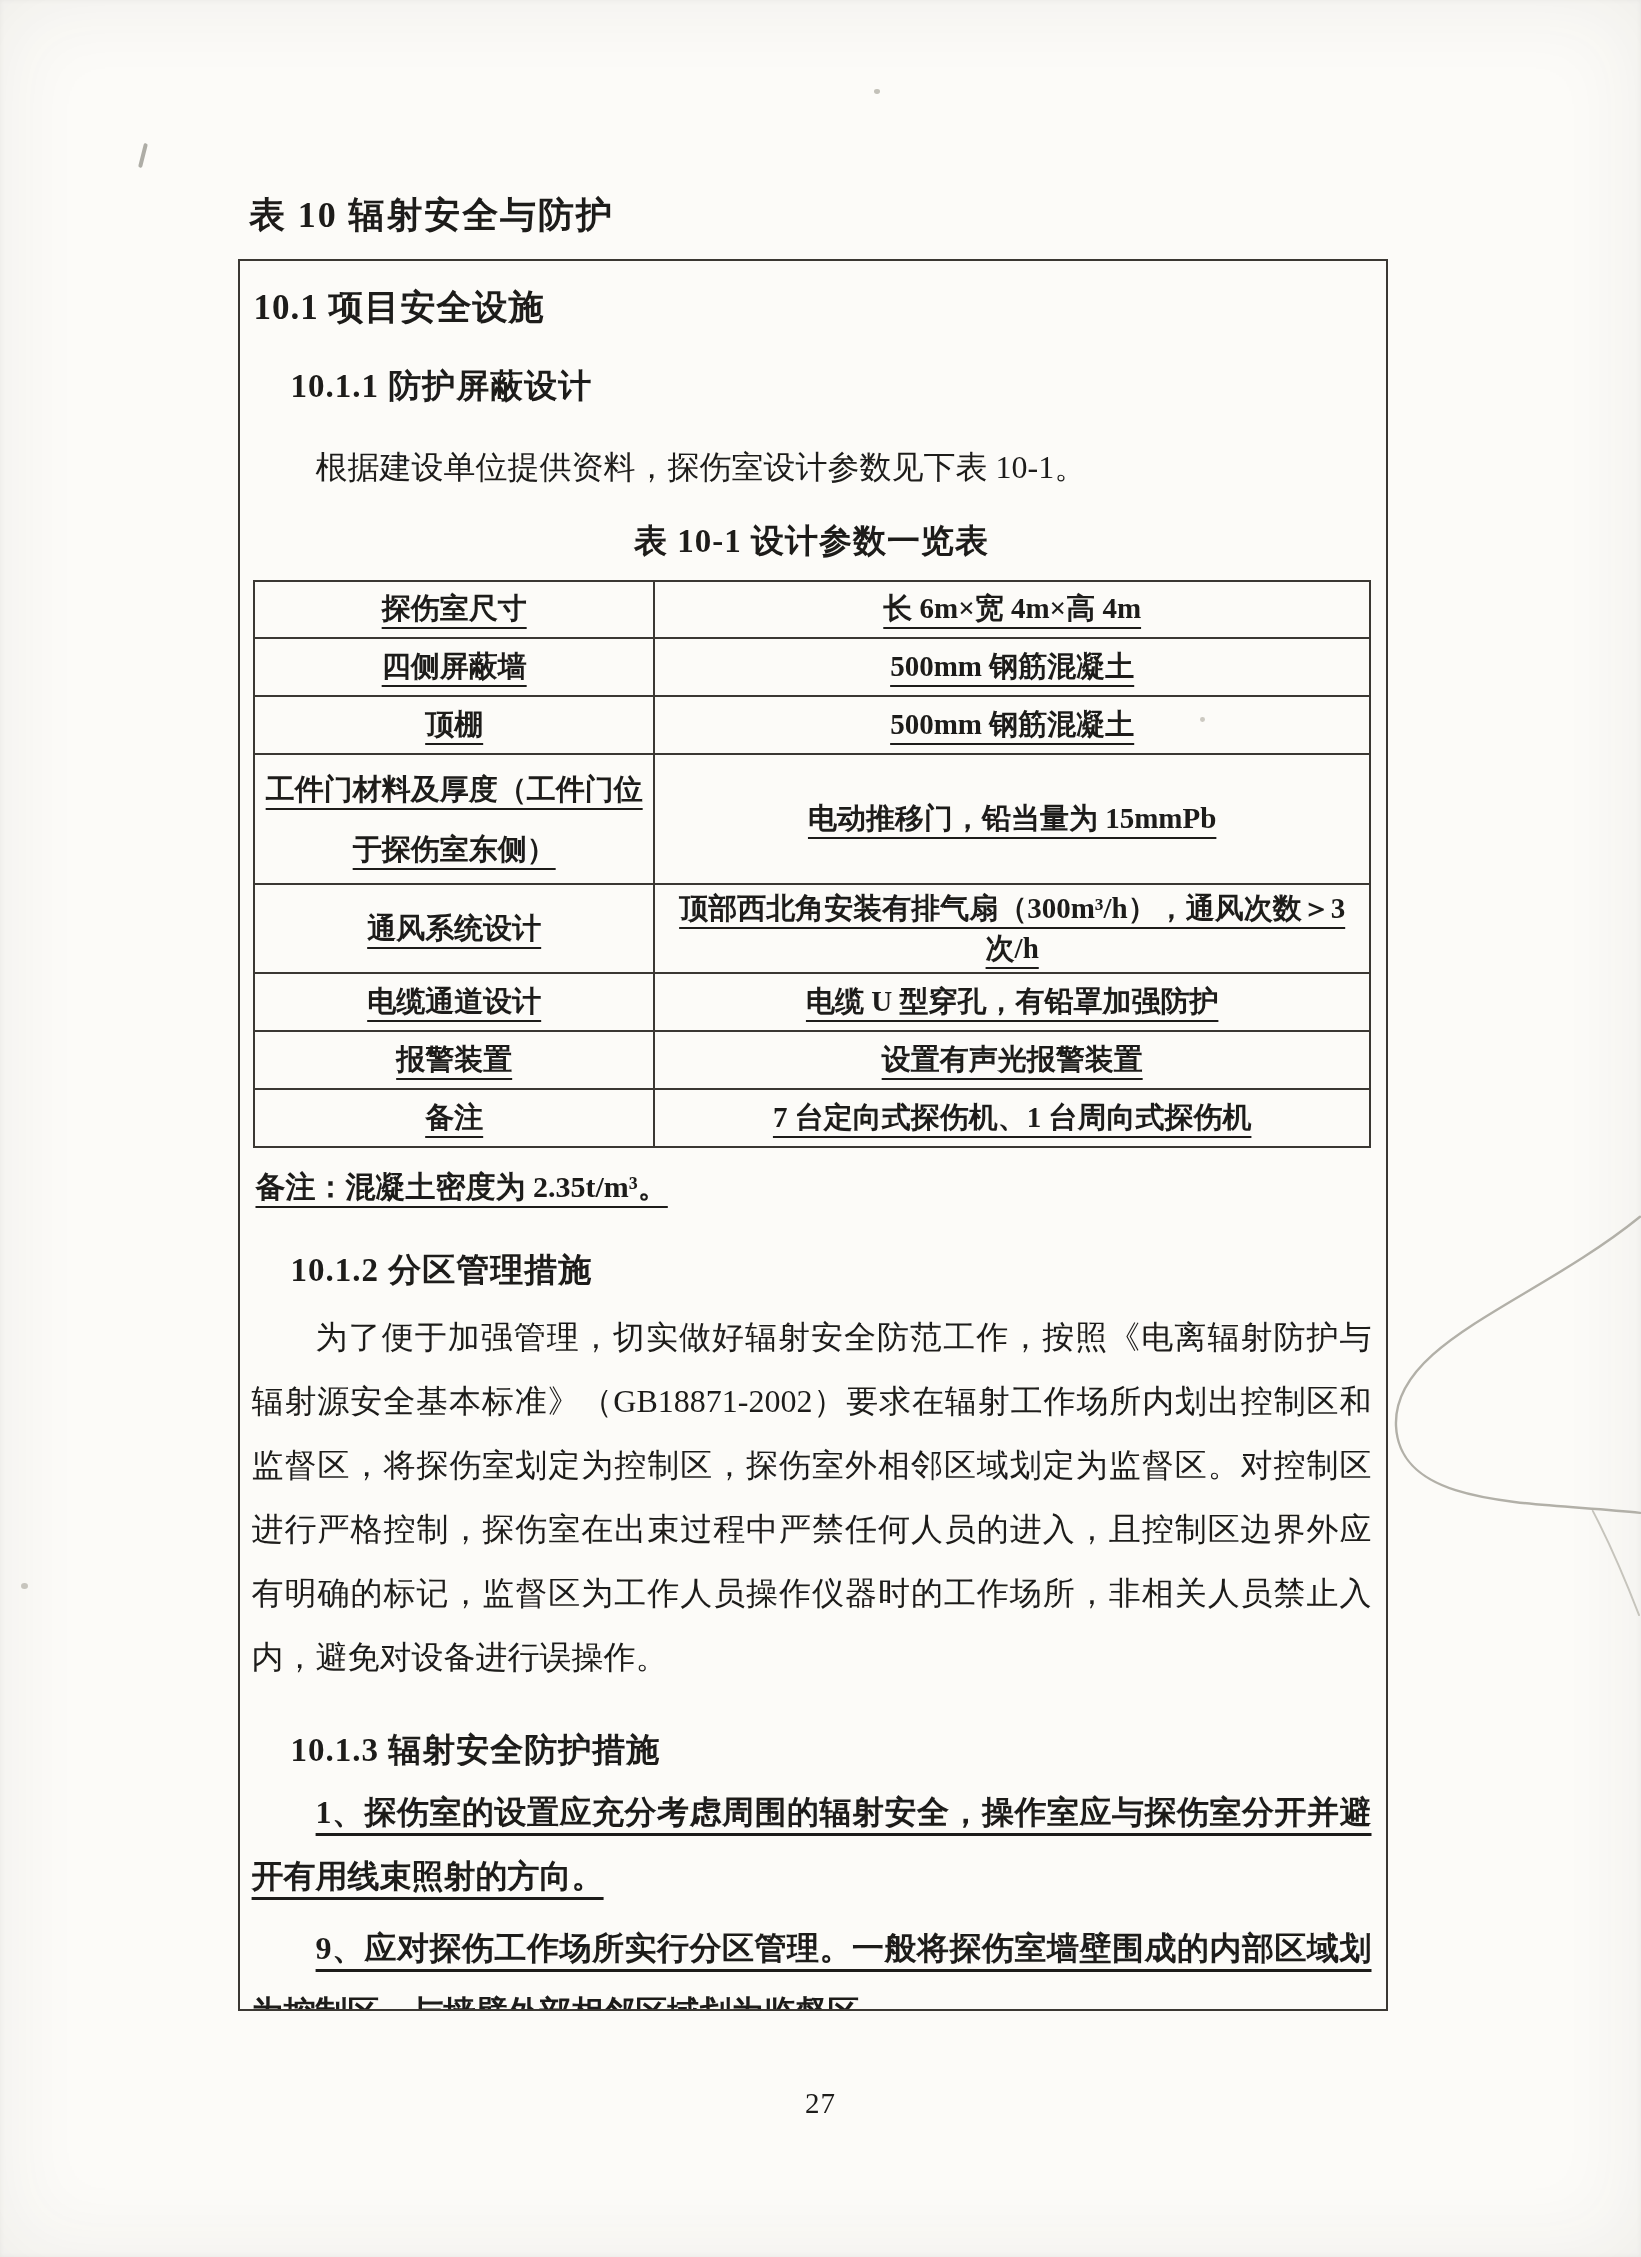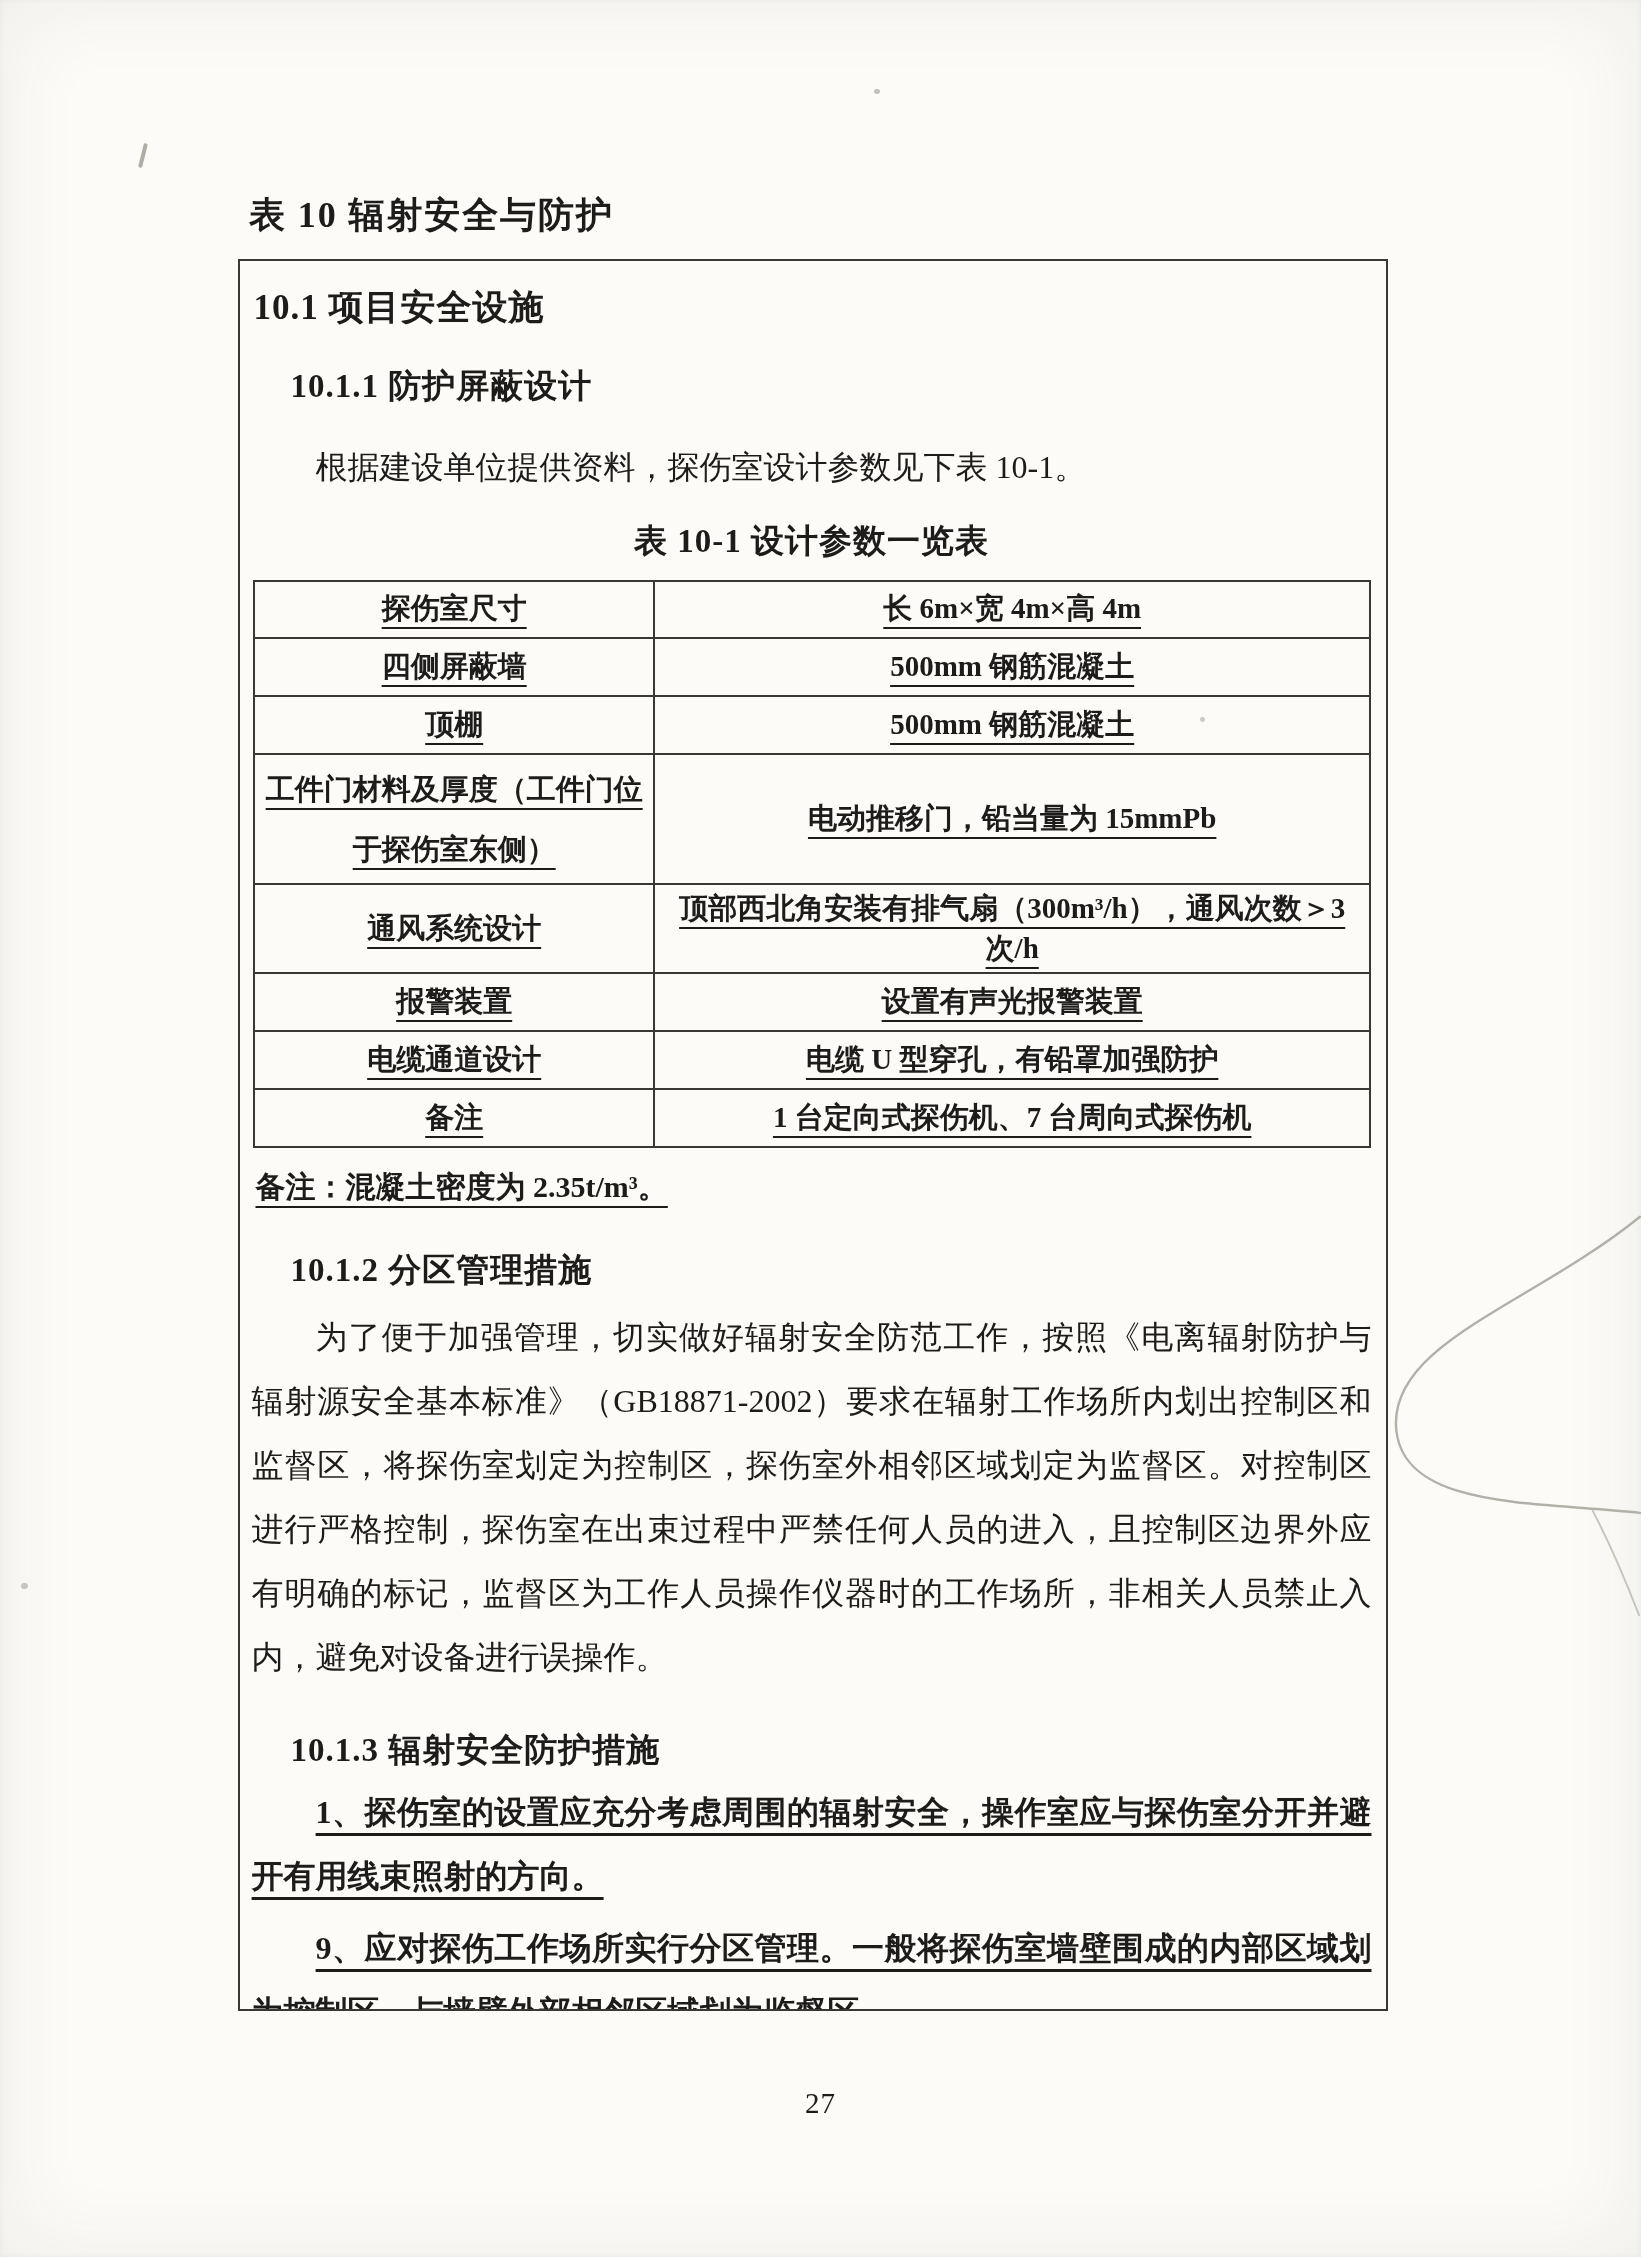--- a/index.html
+++ b/index.html
@@ -119,30 +119,30 @@
         </tr>
         <tr>
           <td class="c1">工件门材料及厚度（工件门位于探伤室东侧）</td>
           <td class="c2">电动推移门，铅当量为 15mmPb</td>
         </tr>
         <tr>
           <td class="c1">通风系统设计</td>
           <td class="c2">顶部西北角安装有排气扇（300m³/h），通风次数＞3 次/h</td>
         </tr>
         <tr>
+          <td class="c1">电缆通道设计</td>
+          <td class="c2">电缆 U 型穿孔，有铅罩加强防护</td>
+        </tr>
+        <tr>
           <td class="c1">报警装置</td>
           <td class="c2">设置有声光报警装置</td>
         </tr>
         <tr>
-          <td class="c1">电缆通道设计</td>
-          <td class="c2">电缆 U 型穿孔，有铅罩加强防护</td>
-        </tr>
-        <tr>
           <td class="c1">备注</td>
-          <td class="c2">1 台定向式探伤机、7 台周向式探伤机</td>
+          <td class="c2">7 台定向式探伤机、1 台周向式探伤机</td>
         </tr>
       </tbody>
     </table>
 
     <p class="footnote">备注：混凝土密度为 2.35t/m³。</p>
 
     <h3 class="h-sub h-1012">10.1.2 分区管理措施</h3>
 
     <p class="body-para">为了便于加强管理，切实做好辐射安全防范工作，按照《电离辐射防护与辐射源安全基本标准》（GB18871-2002）要求在辐射工作场所内划出控制区和监督区，将探伤室划定为控制区，探伤室外相邻区域划定为监督区。对控制区进行严格控制，探伤室在出束过程中严禁任何人员的进入，且控制区边界外应有明确的标记，监督区为工作人员操作仪器时的工作场所，非相关人员禁止入内，避免对设备进行误操作。</p>
 

